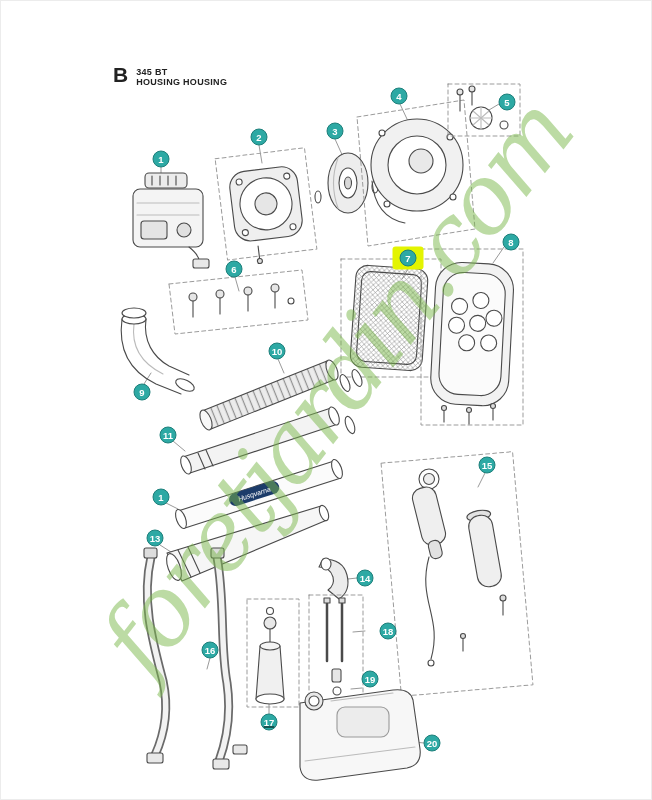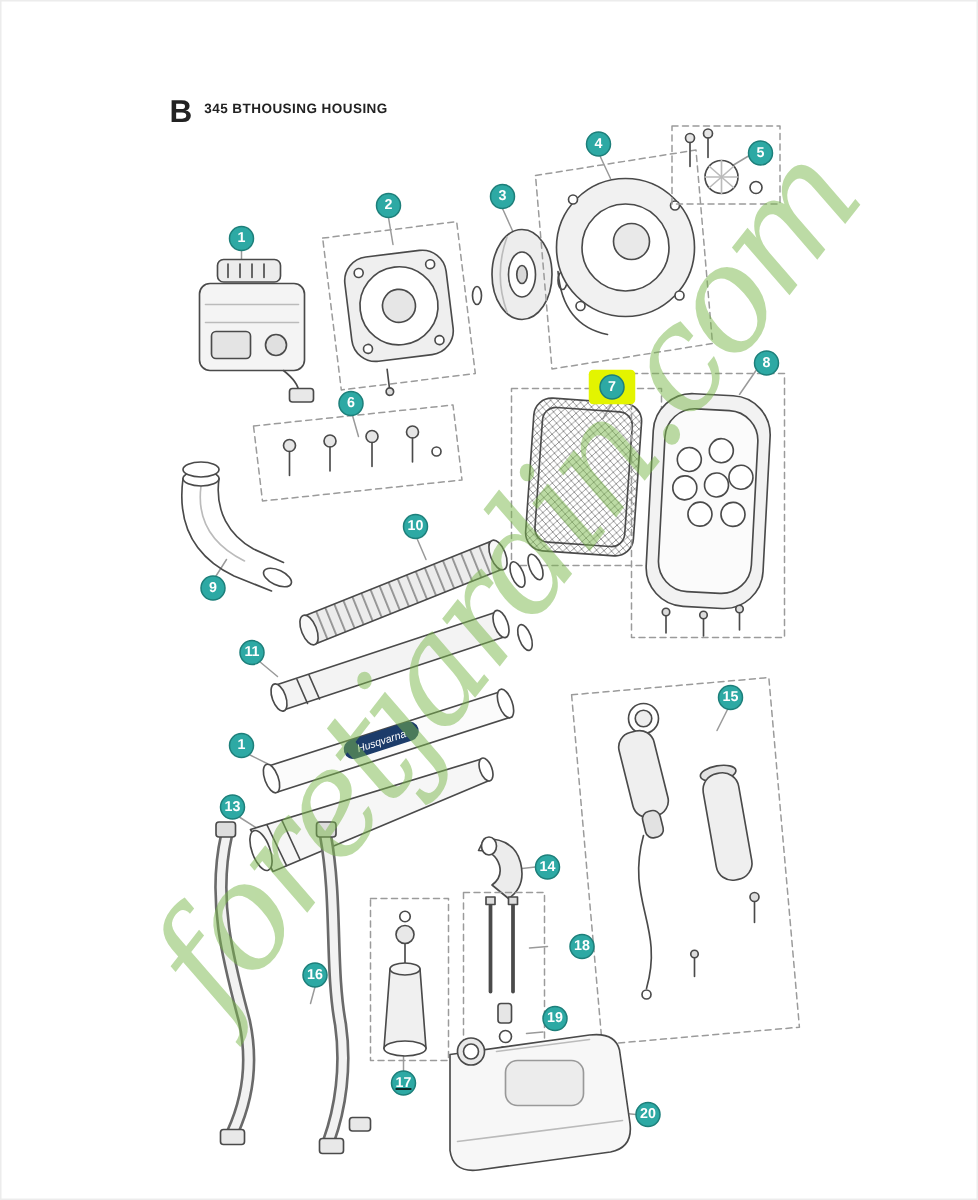--- a/index.html
+++ b/index.html
@@ -12,21 +12,21 @@
     overflow:hidden;
     font-family:"Liberation Sans",sans-serif;
   }
   
   .header{
     position:absolute;left:112px;top:64px;
     display:flex;gap:8px;align-items:flex-start;
     color:#222;z-index:4;
   }
   .section-letter{font-size:21px;font-weight:bold;line-height:20px;}
-  .header-lines{display:flex;flex-direction:row;padding-top:2px;}
+  .header-lines{display:flex;flex-direction:column;padding-top:2px;}
   .model,.title{font-size:9px;font-weight:bold;line-height:10px;letter-spacing:.3px;}
   
   .watermark{
     position:absolute;left:-95px;top:330px;width:860px;
     transform:rotate(-52deg);
     text-align:center;
     font-family:"DejaVu Serif",serif;
     font-style:italic;
     font-size:96px;
     letter-spacing:-4px;

